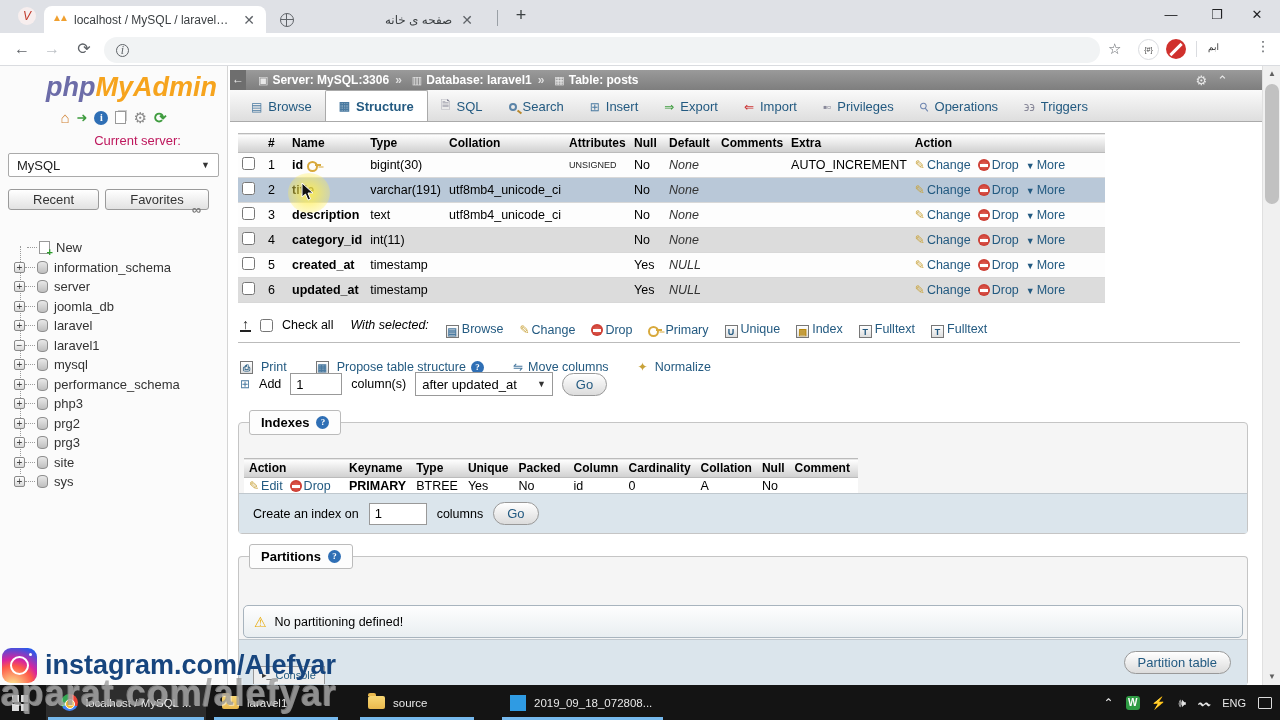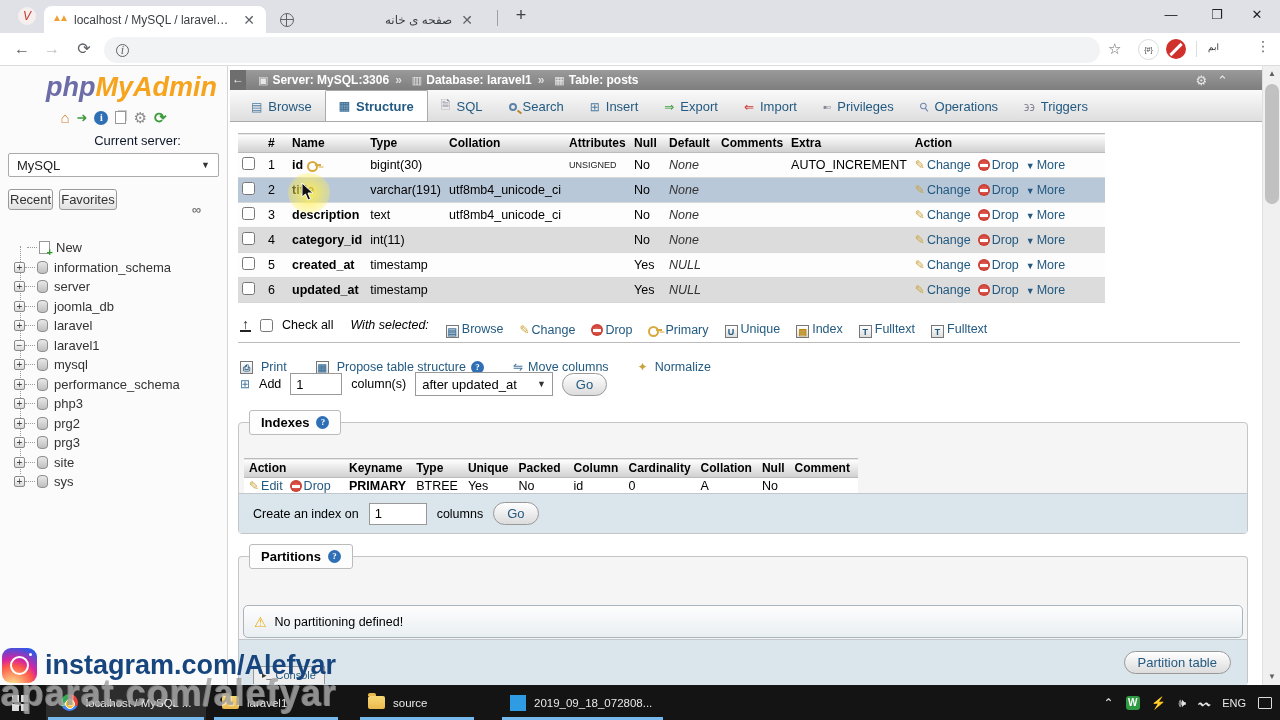--- a/index.html
+++ b/index.html
@@ -42,27 +42,27 @@
   
   .sidebar { position:absolute; top:66px; left:0; width:228px; height:619px; background:#fbfbfb; border-right:1px solid #d5d5d5; }
   .logo { text-align:center; margin-top:6px; font-size:27px; font-weight:bold; font-style:italic;padding-left:36px; }
   .logo .p1 { color:#6c6ca8; } .logo .p2 { color:#f6a41e; }
   .side-icons { display:flex; justify-content:center; gap:7px; margin-top:6px; height:17px; align-items:center; }
   .si { font-size:15px; line-height:15px; }
   .i-home { color:#cf7f2e; } .i-exit { color:#3f9c3f; font-size:13px; }
   .i-info { width:14px; height:14px; border-radius:50%; background:#2f6fb5; color:#fff; font-size:10px; font-weight:bold; text-align:center; line-height:14px; font-family:"Liberation Serif",serif; }
   .i-doc { width:11px; height:13px; background:#fff; border:1px solid #999; box-shadow:2px -2px 0 -1px #ccc; }
   .i-gear { color:#8a8a8a; } .i-refresh { color:#3f9c3f; font-weight:bold; }
-  .cur-server { text-align:center; font-size:13px; color:#0f172a; margin-top:7px;padding-left:48px; }
+  .cur-server { text-align:center; font-size:13px; color:#be185d; margin-top:7px;padding-left:48px; }
   .server-select { margin:5px 8px 0 8px; height:24px; border:1px solid #aaa; background:#fff; border-radius:2px;
     display:flex; align-items:center; padding:0 8px; font-size:13px; color:#222; }
   .server-select .arr { margin-left:auto; font-size:9px; color:#333; }
   .rf-row { display:flex; gap:6px; margin:12px 0 0 8px; }
   .pill-btn { border:1px solid #9a9a9a; border-radius:3px; background:linear-gradient(#ffffff,#e2e2e2);
-    font-size:13px; color:#333; padding:2px 1px; }
+    font-size:13px; color:#333; padding:2px 24px; }
   .link-ic { position:absolute; right:26px; top:136px; color:#777; font-size:13px; font-weight:bold; }
   .tree { margin-top:28px; position:relative; }
   .tree-line { position:absolute; left:20px; top:8px; bottom:18px; border-left:1px dotted #9a9a9a; }
   .trow { display:flex; align-items:center; height:19.5px; font-size:13px; color:#333; position:relative; }
   .expander { width:11px; height:11px; border:1px solid #8a8a8a; border-radius:2px; background:linear-gradient(#fefefe,#d8d8d8);
     margin-left:14px; font-size:10px; line-height:9px; text-align:center; color:#444; flex:0 0 auto; }
   .no-exp { width:13px; margin-left:14px; flex:0 0 auto; }
   .dash { width:10px; border-top:1px dotted #9a9a9a; flex:0 0 auto; }
   .db-ic { width:11px; height:13px; background:linear-gradient(#e8e8e8,#bfbfbf); border:1px solid #8e8e8e; border-radius:45%/28%; margin:0 6px 0 2px; flex:0 0 auto; }
   .new-ic { width:11px; height:13px; background:#fff; border:1px solid #999; margin:0 6px 0 2px; position:relative; flex:0 0 auto; }

